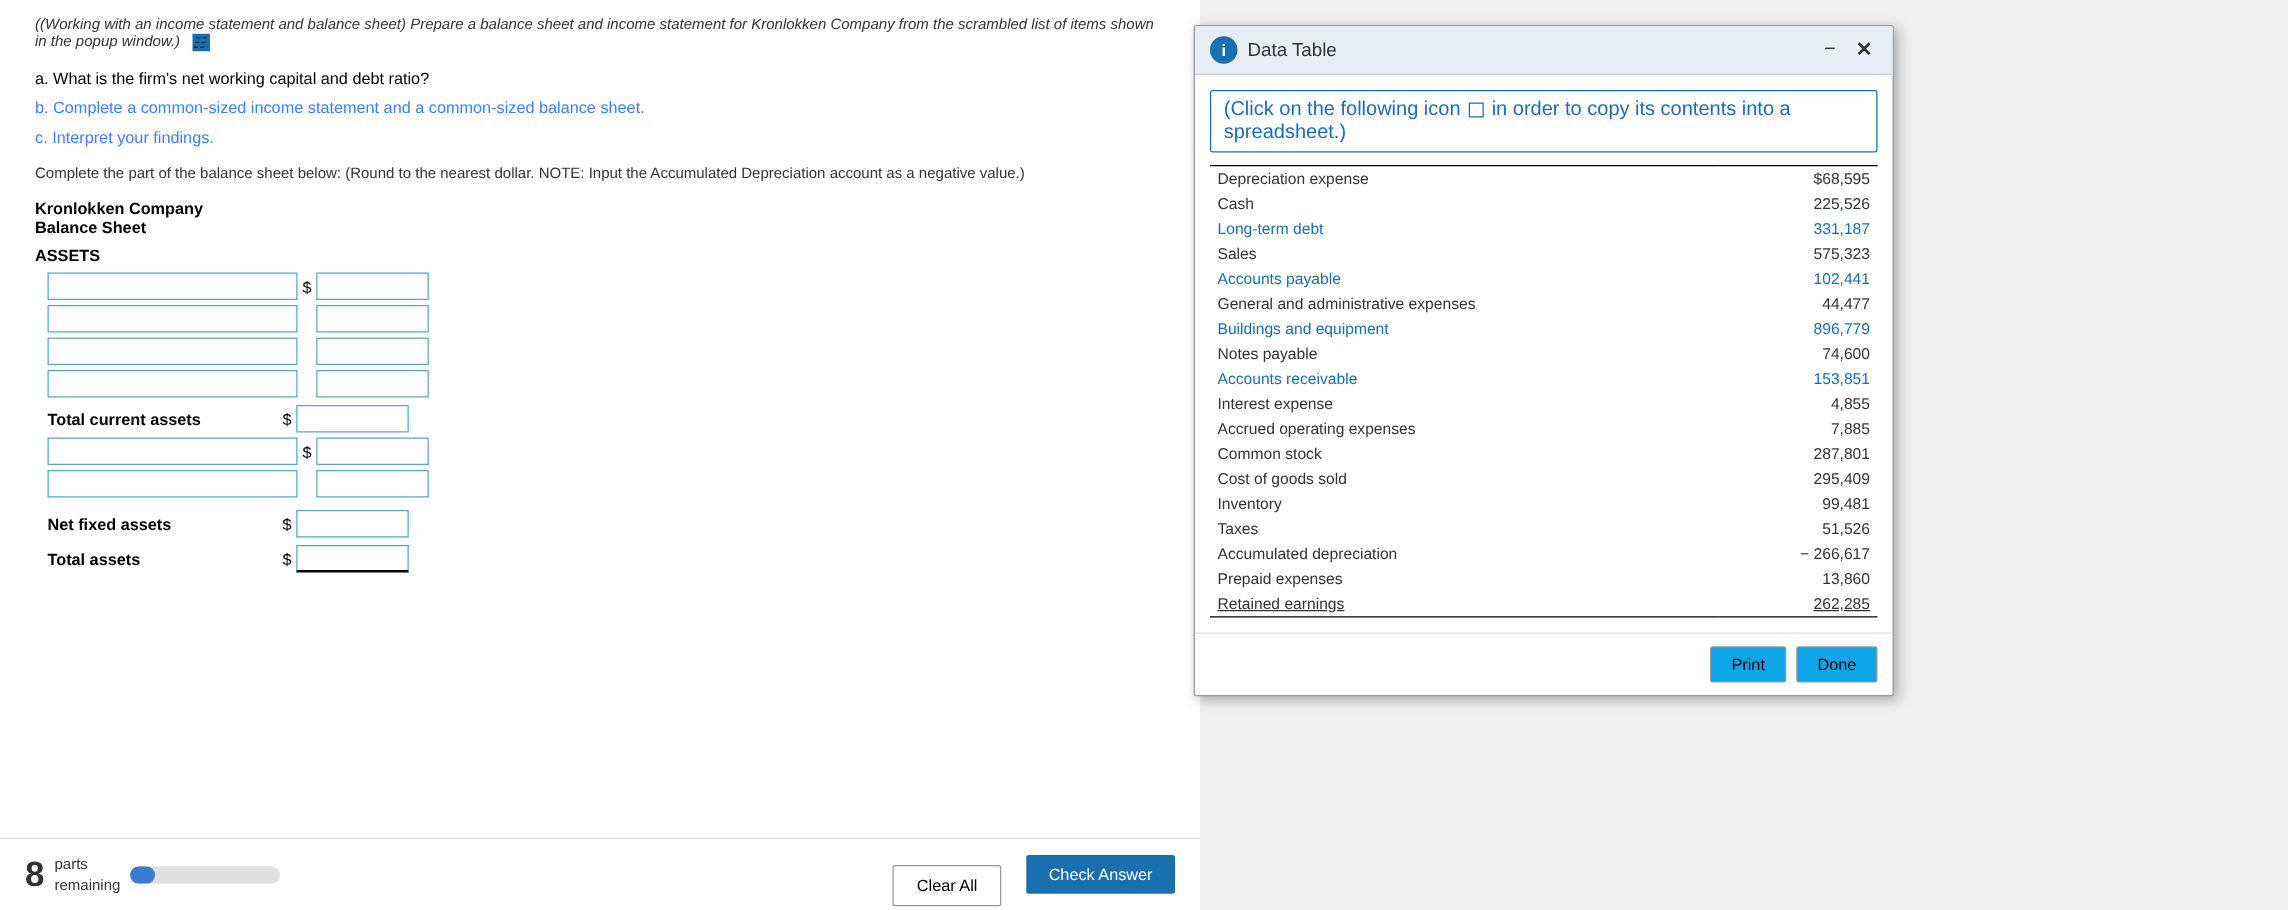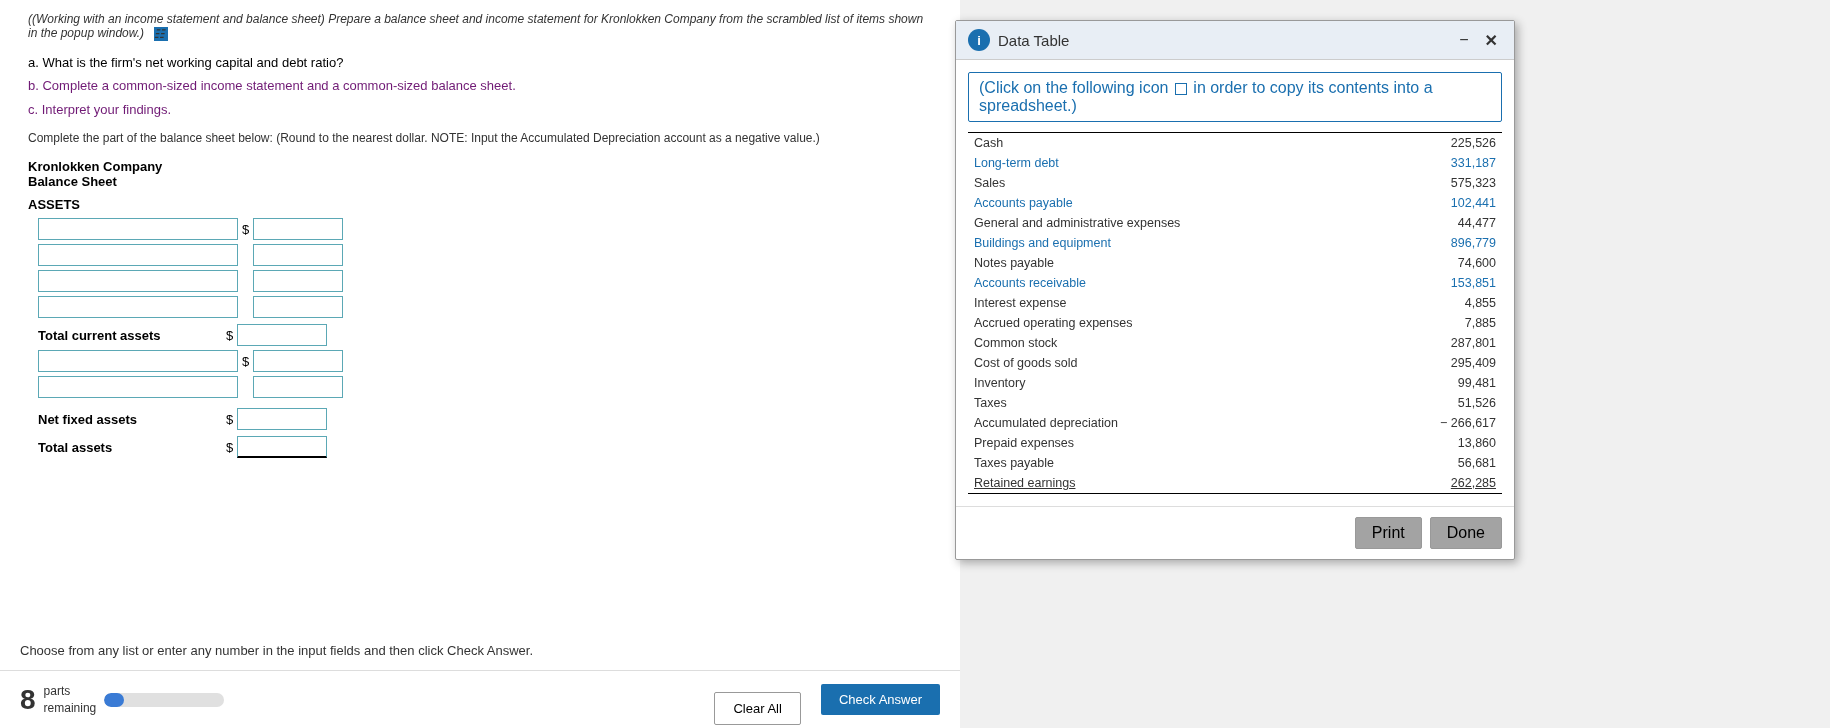--- a/index.html
+++ b/index.html
@@ -29,21 +29,21 @@
       width: 14px;
       height: 14px;
       background: #1a6faf;
       vertical-align: middle;
       margin-left: 3px;
     }
     .questions {
       margin-bottom: 10px;
       line-height: 1.8;
     }
-    .questions .blue { color: #701a75; }
+    .questions .blue { color: #3b82f6; }
     .instruction {
       font-size: 12px;
       margin-bottom: 14px;
       color: #333;
     }
     .company-name {
       font-weight: bold;
       font-size: 13px;
     }
     .balance-sheet-title {
@@ -273,23 +273,23 @@
     .modal-footer {
       display: flex;
       justify-content: flex-end;
       gap: 8px;
       padding: 10px 12px;
       border-top: 1px solid #ddd;
     }
     .print-btn, .done-btn {
       padding: 6px 16px;
       border: 1px solid #999;
-      background: #a3a3a3;
+      background: #0ea5e9;
       cursor: pointer;
-      font-size: 16px;
+      font-size: 13px;
       border-radius: 2px;
     }
     .copy-icon {
       display: inline-block;
       width: 12px;
       height: 12px;
       border: 1px solid #1a6faf;
       vertical-align: middle;
       margin: 0 2px;
       background: #fff;
@@ -370,21 +370,20 @@
         <input class="input-value-box" type="text" style="">
       </div>
 
       <div class="total-row">
         <span class="total-label">Total assets</span>
         <span class="dollar-sign">$</span>
         <input class="input-value-box" type="text" style="border-bottom: 2px solid rgb(0, 0, 0);">
       </div>
     </div>
 
-    <div class="bottom-text">Choose from any list or enter any number in the input fields and then click Check Answer.</div>
 
     <div class="bottom-bar">
       <div class="parts-remaining">
         <span class="parts-number">8</span>
         <div>
           <div class="parts-text">parts</div>
           <div class="parts-text">remaining</div>
         </div>
         <div class="progress-bar-container">
           <div class="progress-bar-fill"></div>
@@ -406,20 +405,24 @@
           <span class="modal-minimize">−</span>
           <span class="modal-close">✕</span>
         </div>
       </div>
       <div class="modal-body">
         <div class="modal-copy-note">
           (Click on the following icon <span class="copy-icon"></span> in order to copy its contents into a spreadsheet.)
         </div>
         <table class="data-table">
           <tbody id="data-table-body">
+          <tr>
+                <td>Depreciation expense</td>
+                <td>$68,595</td>
+              </tr>
               <tr>
                 <td>Cash</td>
                 <td>225,526</td>
               </tr>
               <tr class="blue-row">
                 <td>Long-term debt</td>
                 <td>331,187</td>
               </tr>
               <tr>
                 <td>Sales</td>
@@ -471,24 +474,20 @@
               </tr>
               <tr>
                 <td>Accumulated depreciation</td>
                 <td>− 266,617</td>
               </tr>
               <tr>
                 <td>Prepaid expenses</td>
                 <td>13,860</td>
               </tr>
               <tr>
-                <td>Taxes payable</td>
-                <td>56,681</td>
-              </tr>
-              <tr>
                 <td>Retained earnings</td>
                 <td>262,285</td>
               </tr>
             </tbody>
         </table>
       </div>
       <div class="modal-footer">
         <button class="print-btn">Print</button>
         <button class="done-btn">Done</button>
       </div>

